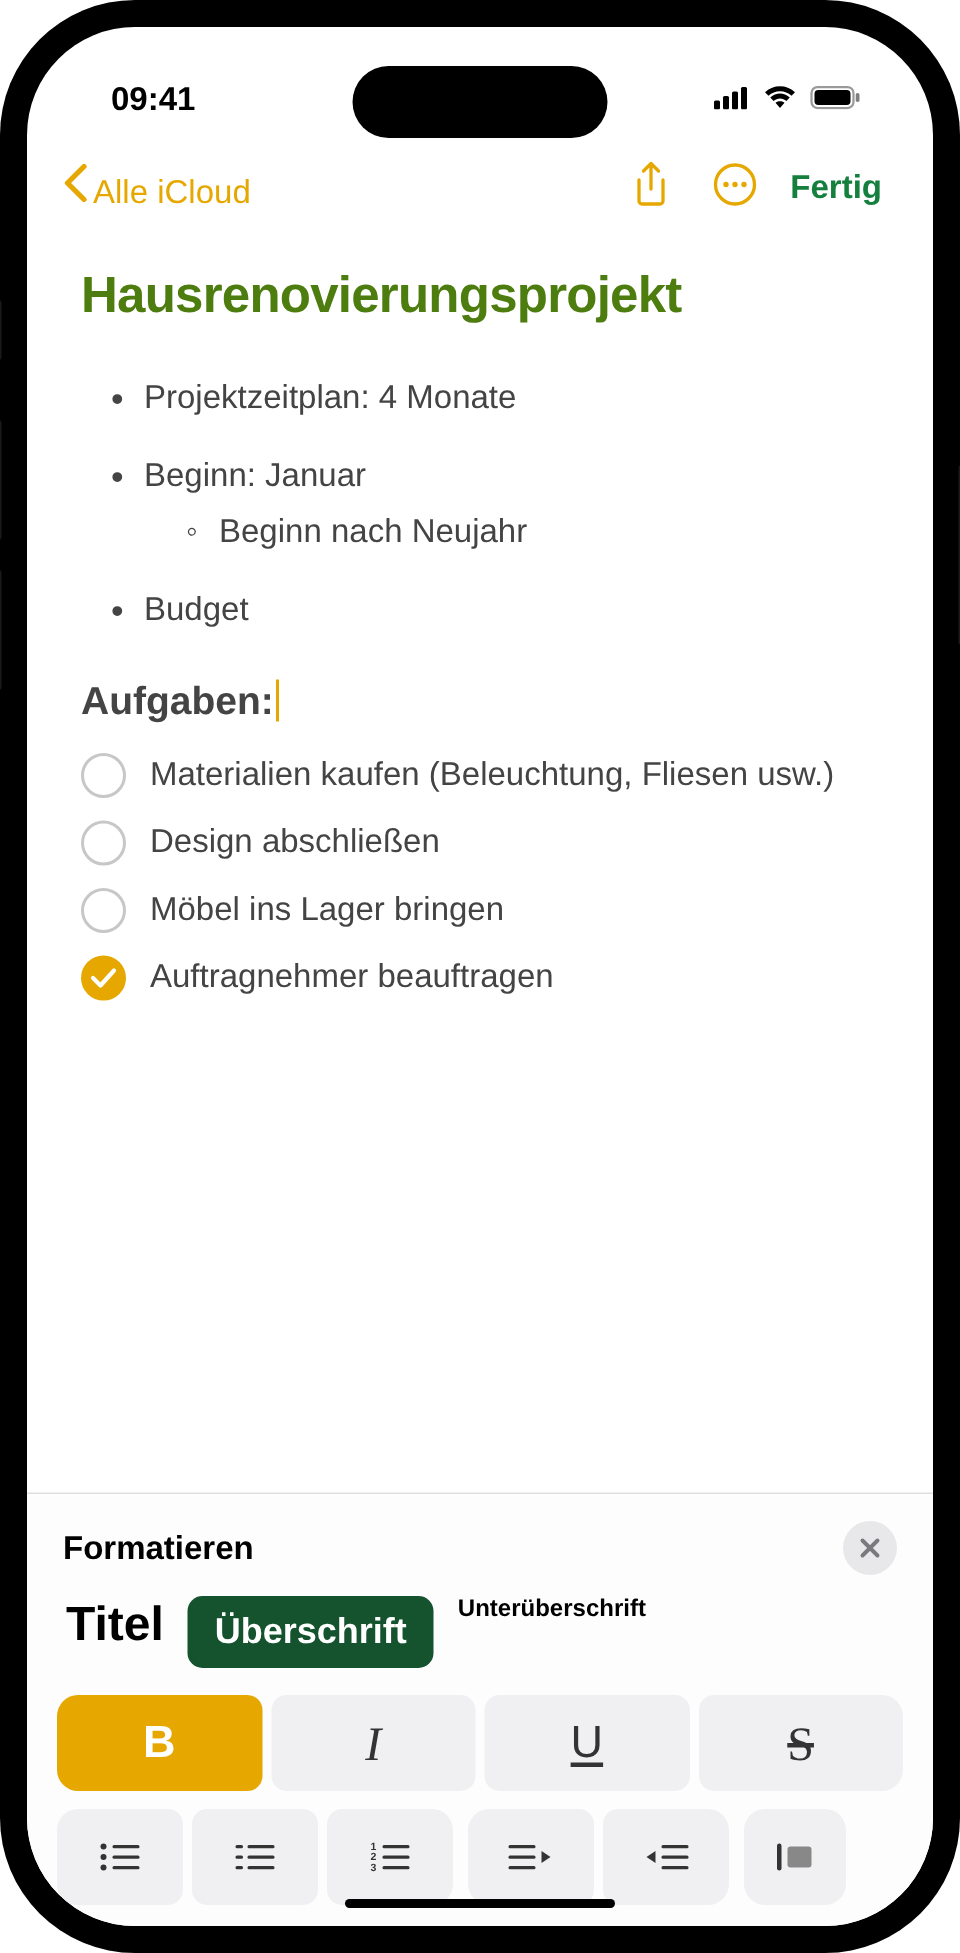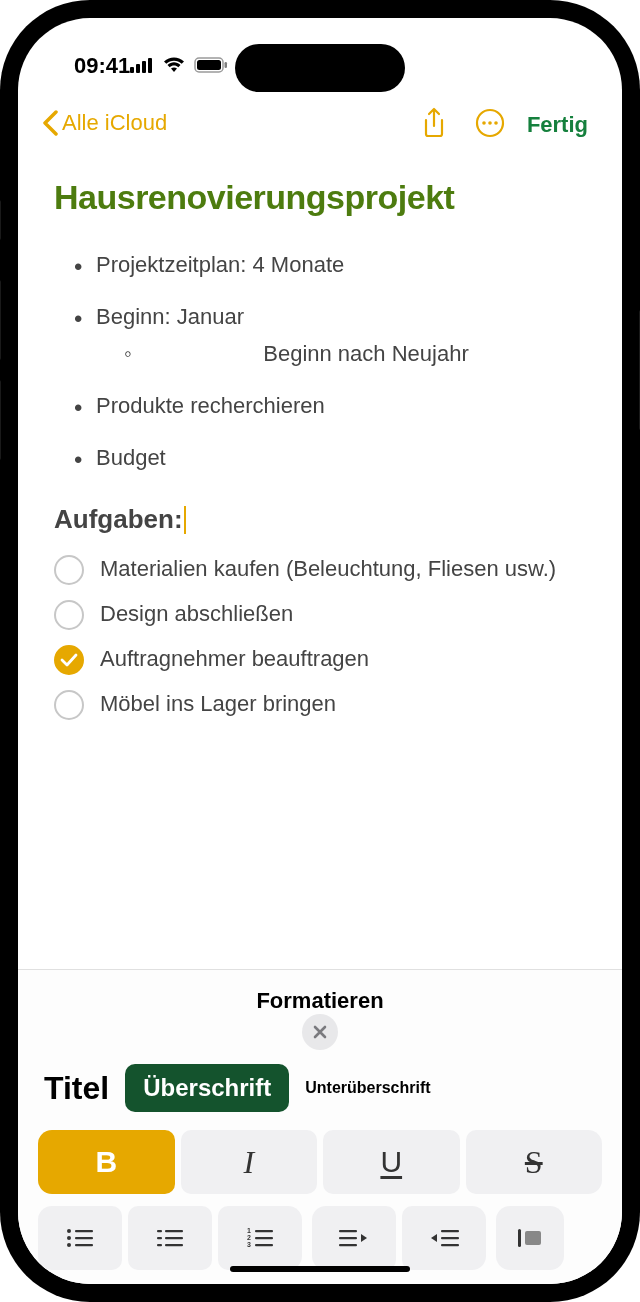--- a/index.html
+++ b/index.html
@@ -34,37 +34,38 @@
       left: 50%;
       transform: translateX(-50%);
       width: 170px;
       height: 48px;
       background: #000;
       border-radius: 30px;
       z-index: 100;
     }
     .status-bar {
       display: flex;
+      justify-content: space-between;
       align-items: center;
       padding: 28px 48px 12px 56px;
       height: 80px;
       font-weight: 600;
       font-size: 22px;
       color: #000;
     }
     .status-right { display: flex; gap: 8px; align-items: center; }
     .nav-bar {
       display: flex;
       align-items: center;
       padding: 6px 34px 12px 24px;
       height: 60px;
     }
     .back-btn {
       display: flex;
-      align-items: flex-start;
+      align-items: flex-end;
       color: #E6A800;
       font-size: 22px;
       gap: 2px;
     }
     .back-chevron { font-size: 30px; font-weight: 400; line-height: 1; margin-right: 2px;}
     .nav-spacer { flex: 1; }
     .nav-icon { color: #E6A800; margin-left: 28px; }
     .nav-done { color: #15803d; font-size: 22px; font-weight: 600; margin-left: 22px; }
     .content {
       flex: 1;
@@ -76,21 +77,21 @@
       font-size: 34px;
       font-weight: 700;
       color: #4d7c0f;
       margin-bottom: 30px;
       letter-spacing: -0.5px;
     }
     .bullet-list { list-style: none; padding-left: 20px; font-size: 22px; color: #444; line-height: 1.65; }
     .bullet-list > li { position: relative; padding-left: 22px; margin-top: 16px; }
     .bullet-list > li::before { content: "•"; position: absolute; left: 0; font-size: 24px; }
     .sub-list { list-style: none; padding-left: 28px; }
-    .sub-list > li { position: relative; padding-left: 22px; text-align: center; }
+    .sub-list > li { position: relative; padding-left: 22px; }
     .sub-list > li::before { content: "◦"; position: absolute; left: 0; font-size: 22px; }
     .section-heading {
       font-size: 26px;
       font-weight: 700;
       color: #444;
       margin-top: 28px;
       margin-bottom: 18px;
       position: relative;
       display: inline-block;
     }
@@ -112,28 +113,28 @@
       display: flex; align-items: center; justify-content: center;
     }
     .check-circle.checked { background: #E6A800; border-color: #E6A800; }
     .check-circle.checked svg { display: block; }
     .check-text { flex: 1; line-height: 1.4; }
     .format-panel {
       background: #fdfdfd;
       border-top: 1px solid #e0e0e0;
       padding: 18px 20px 14px 20px;
     }
-    .format-header { display: flex; justify-content: space-between; align-items: center; margin-bottom: 14px; padding: 0 4px; flex-direction: column;}
+    .format-header { display: flex; justify-content: space-between; align-items: center; margin-bottom: 14px; padding: 0 4px;}
     .format-title { font-size: 22px; font-weight: 600; color: #000; }
     .close-btn {
       width: 36px; height: 36px; border-radius: 50%;
       background: #e8e8ea; display: flex; align-items: center; justify-content: center;
       color: #777; font-size: 18px;
     }
-    .style-row { display: flex; align-items: center; gap: 16px; margin-bottom: 18px; padding-left: 6px; }
+    .style-row { display: flex; align-items: flex-start; gap: 16px; margin-bottom: 18px; padding-left: 6px; }
     .style-title { font-size: 32px; font-weight: 800; color: #000; }
     .style-heading {
       background: #14532d; color: #fff; font-size: 24px; font-weight: 600;
       padding: 10px 18px; border-radius: 10px;
     }
     .style-subheading { font-size: 16px; font-weight: 700; color: #000; }
     .inline-row { display: flex; gap: 6px; margin-bottom: 12px; }
     .inline-btn {
       flex: 1; height: 64px; background: #f0f0f2; border-radius: 10px;
       display: flex; align-items: center; justify-content: center;
@@ -231,48 +232,47 @@
       <h1 class="note-title">Hausrenovierungsprojekt</h1>
 
       <ul class="bullet-list">
         <li>Projektzeitplan: 4 Monate</li>
         <li>
           <span>Beginn: Januar</span>
           <ul class="sub-list">
             <li>Beginn nach Neujahr</li>
           </ul>
         </li>
-        <li>Produkte recherchieren</li>
         <li>Budget</li>
       </ul>
 
       <h2 class="section-heading">
         <span>Aufgaben:</span><span class="cursor"></span>
       </h2>
 
       <ul class="checklist">
         <li>
           <span class="check-circle"></span>
           <span class="check-text">Materialien kaufen (Beleuchtung, Fliesen usw.)</span>
         </li>
         <li>
           <span class="check-circle"></span>
           <span class="check-text">Design abschließen</span>
         </li>
         <li>
+          <span class="check-circle"></span>
+          <span class="check-text">Möbel ins Lager bringen</span>
+        </li>
+        <li>
           <span class="check-circle checked">
             <svg width="18" height="14" viewBox="0 0 18 14">
                 <path d="M2 7 L7 12 L16 2" stroke="#fff" stroke-width="2.8" fill="none" stroke-linecap="round" stroke-linejoin="round"></path>
               </svg>
           </span>
           <span class="check-text">Auftragnehmer beauftragen</span>
-        </li>
-        <li>
-          <span class="check-circle"></span>
-          <span class="check-text">Möbel ins Lager bringen</span>
         </li>
       </ul>
     </div>
 
     <div class="format-panel">
       <div class="format-header">
         <span class="format-title">Formatieren</span>
         <span class="close-btn">
           <svg width="14" height="14" viewBox="0 0 14 14">
               <path d="M2 2 L12 12 M12 2 L2 12" stroke="#7a7a7e" stroke-width="2.6" stroke-linecap="round"></path>

